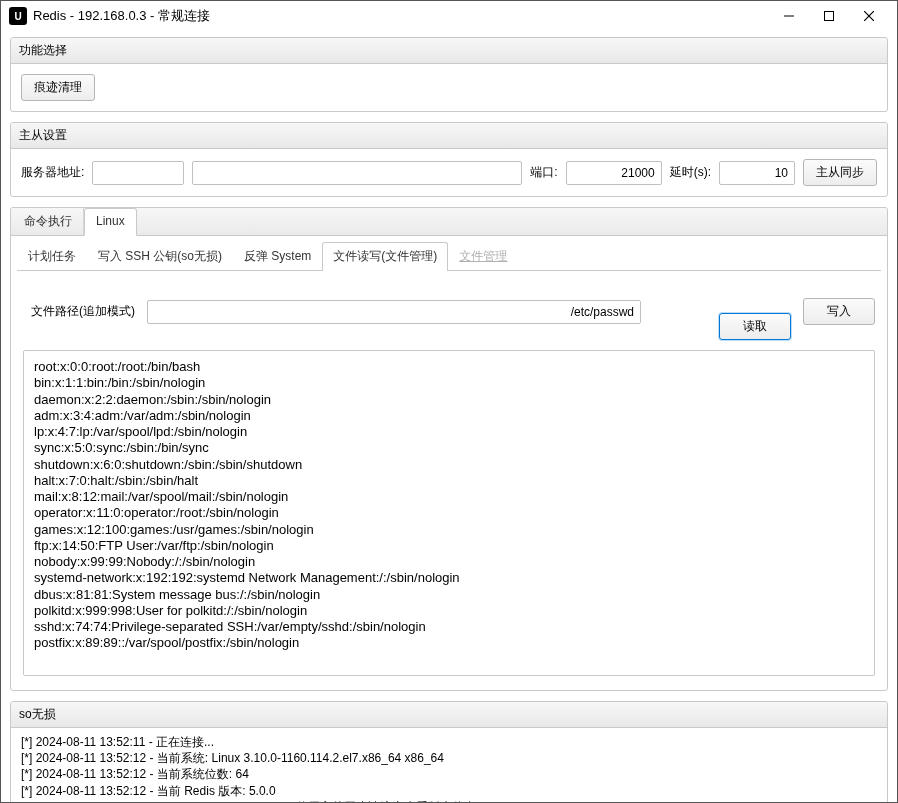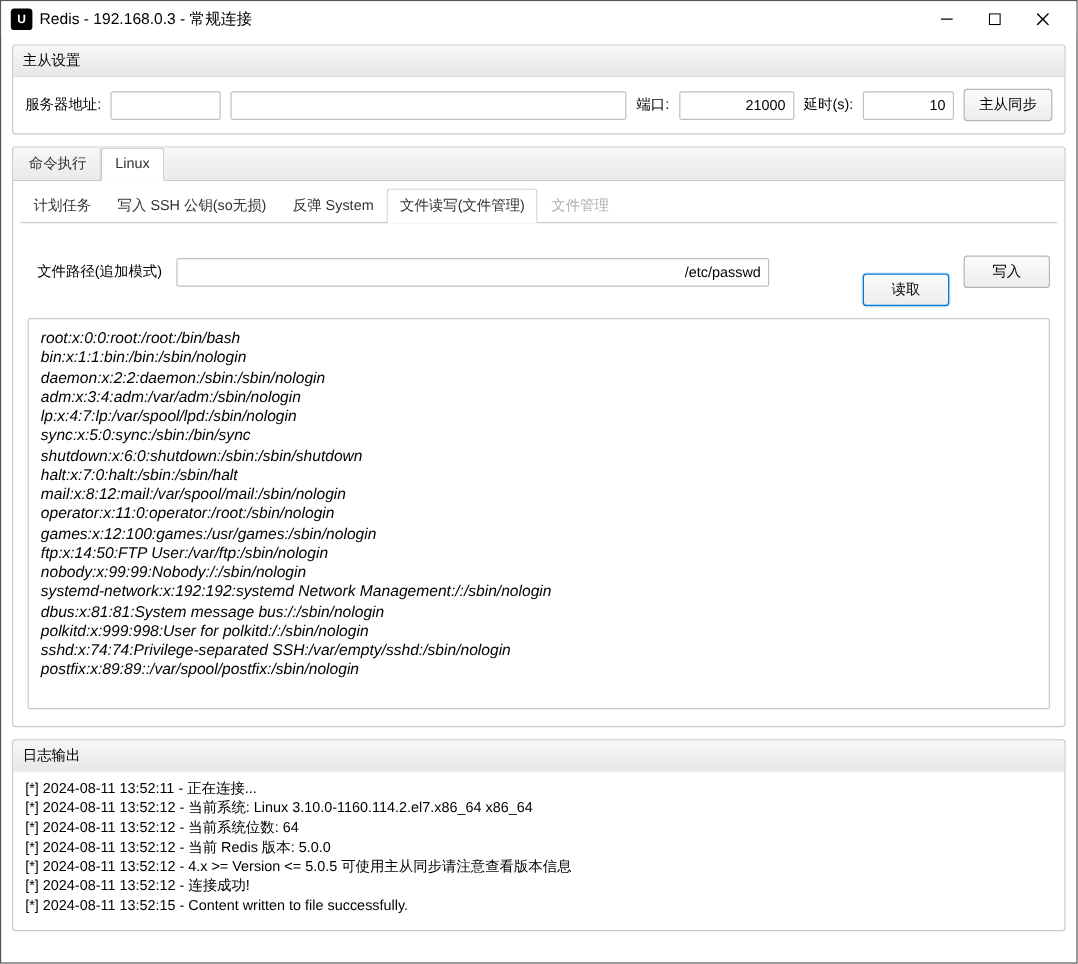--- a/index.html
+++ b/index.html
@@ -109,41 +109,40 @@
   border: 1px solid transparent;
   border-bottom: none;
   color: #333;
 }
 .subtab.active {
   background: #fff;
   border-color: #c9c9c9;
   border-radius: 3px 3px 0 0;
   margin-bottom: -1px;
 }
-.subtab.disabled { color: #b0b0b0; }
+.subtab.disabled { color: #b0b0b0; text-decoration: underline; }
 .filerow {
   display: flex;
   align-items: center;
   gap: 12px;
   padding: 12px 6px 10px 14px;
 }
 .filerow .input { flex: 0 0 494px; }
 .filerow .btn { width: 72px; justify-content: center; }
 .output {
   border: 1px solid #c9c9c9;
   border-radius: 2px;
   margin: 0 6px 8px 6px;
   padding: 8px 10px;
   height: 326px;
   overflow: auto;
   font-size: 13px;
   line-height: 1.25;
   white-space: pre;
   font-family: "Microsoft YaHei", Arial, sans-serif;
-  font-style: italic;
 }
 .logpanel .panel-body {
   padding: 6px 10px;
   font-size: 12px;
   line-height: 1.35;
   white-space: pre;
   height: 132px;
   overflow: auto;
 }
 </style>
@@ -167,20 +166,26 @@
   <div class="winbtn">
     <svg width="10" height="10">
         <line x1="0" y1="0" x2="10" y2="10" stroke="#000" stroke-width="1.2"></line>
         <line x1="10" y1="0" x2="0" y2="10" stroke="#000" stroke-width="1.2"></line>
       </svg>
   </div>
 </div>
 
 <div class="content">
 
+  <div class="panel">
+    <div class="panel-header">功能选择</div>
+    <div class="panel-body">
+      <button class="btn">痕迹清理</button>
+    </div>
+  </div>
 
   <div class="panel">
     <div class="panel-header">主从设置</div>
     <div class="panel-body">
       <div class="row">
         <span class="label">服务器地址:</span>
         <input class="input" style="width: 92px;">
         <input class="input" style="flex: 1 1 0%;" value="">
         <span class="label">端口:</span>
         <input class="input" style="width: 96px;" value="21000">
@@ -230,21 +235,21 @@
 dbus:x:81:81:System message bus:/:/sbin/nologin
 polkitd:x:999:998:User for polkitd:/:/sbin/nologin
 sshd:x:74:74:Privilege-separated SSH:/var/empty/sshd:/sbin/nologin
 postfix:x:89:89::/var/spool/postfix:/sbin/nologin</div>
     </div>
   </div>
 
   <div style="height:10px"></div>
 
   <div class="panel logpanel">
-    <div class="panel-header">日志输出</div>
+    <div class="panel-header">so无损</div>
     <div class="panel-body">[*] 2024-08-11 13:52:11 - 正在连接...
 [*] 2024-08-11 13:52:12 - 当前系统: Linux 3.10.0-1160.114.2.el7.x86_64 x86_64
 [*] 2024-08-11 13:52:12 - 当前系统位数: 64
 [*] 2024-08-11 13:52:12 - 当前 Redis 版本: 5.0.0
 [*] 2024-08-11 13:52:12 - 4.x &gt;= Version &lt;= 5.0.5 可使用主从同步请注意查看版本信息
 [*] 2024-08-11 13:52:12 - 连接成功!
 [*] 2024-08-11 13:52:15 - Content written to file successfully.</div>
   </div>
 
 </div>

